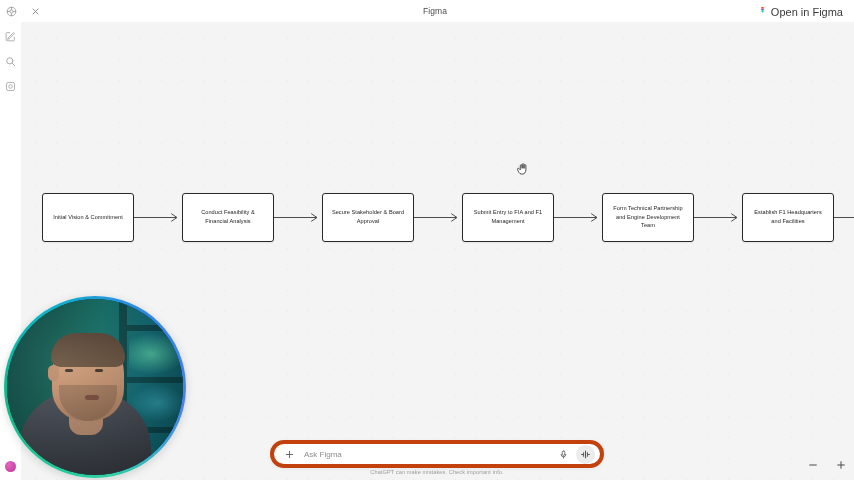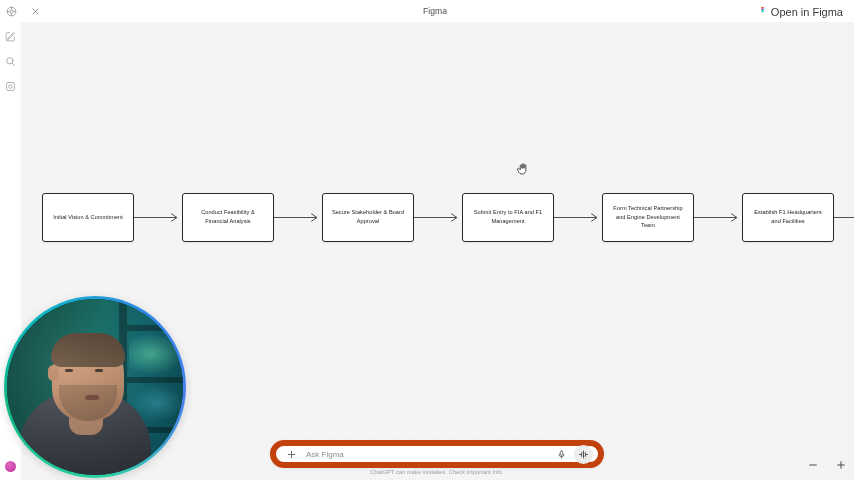--- a/index.html
+++ b/index.html
@@ -246,21 +246,21 @@
     background: radial-gradient(circle at 35% 32%, #e266c0, #c0339a);
     z-index: 60;
   }
 
   
   .composer {
     position: absolute;
     left: 270px; top: 440px;
     width: 334px; height: 28px;
     background: #ffffff;
-    border: 6px solid #c2410c;
+    border: 4px solid #c2410c;
     border-radius: 15px;
     display: flex; align-items: center;
     box-shadow: 0 1px 4px rgba(0,0,0,0.06);
     z-index: 55;
   }
   .plus-btn {
     width: 17px; height: 17px;
     margin-left: 7px;
     display: flex; align-items: center; justify-content: center;
     color: #5b5b5b;

